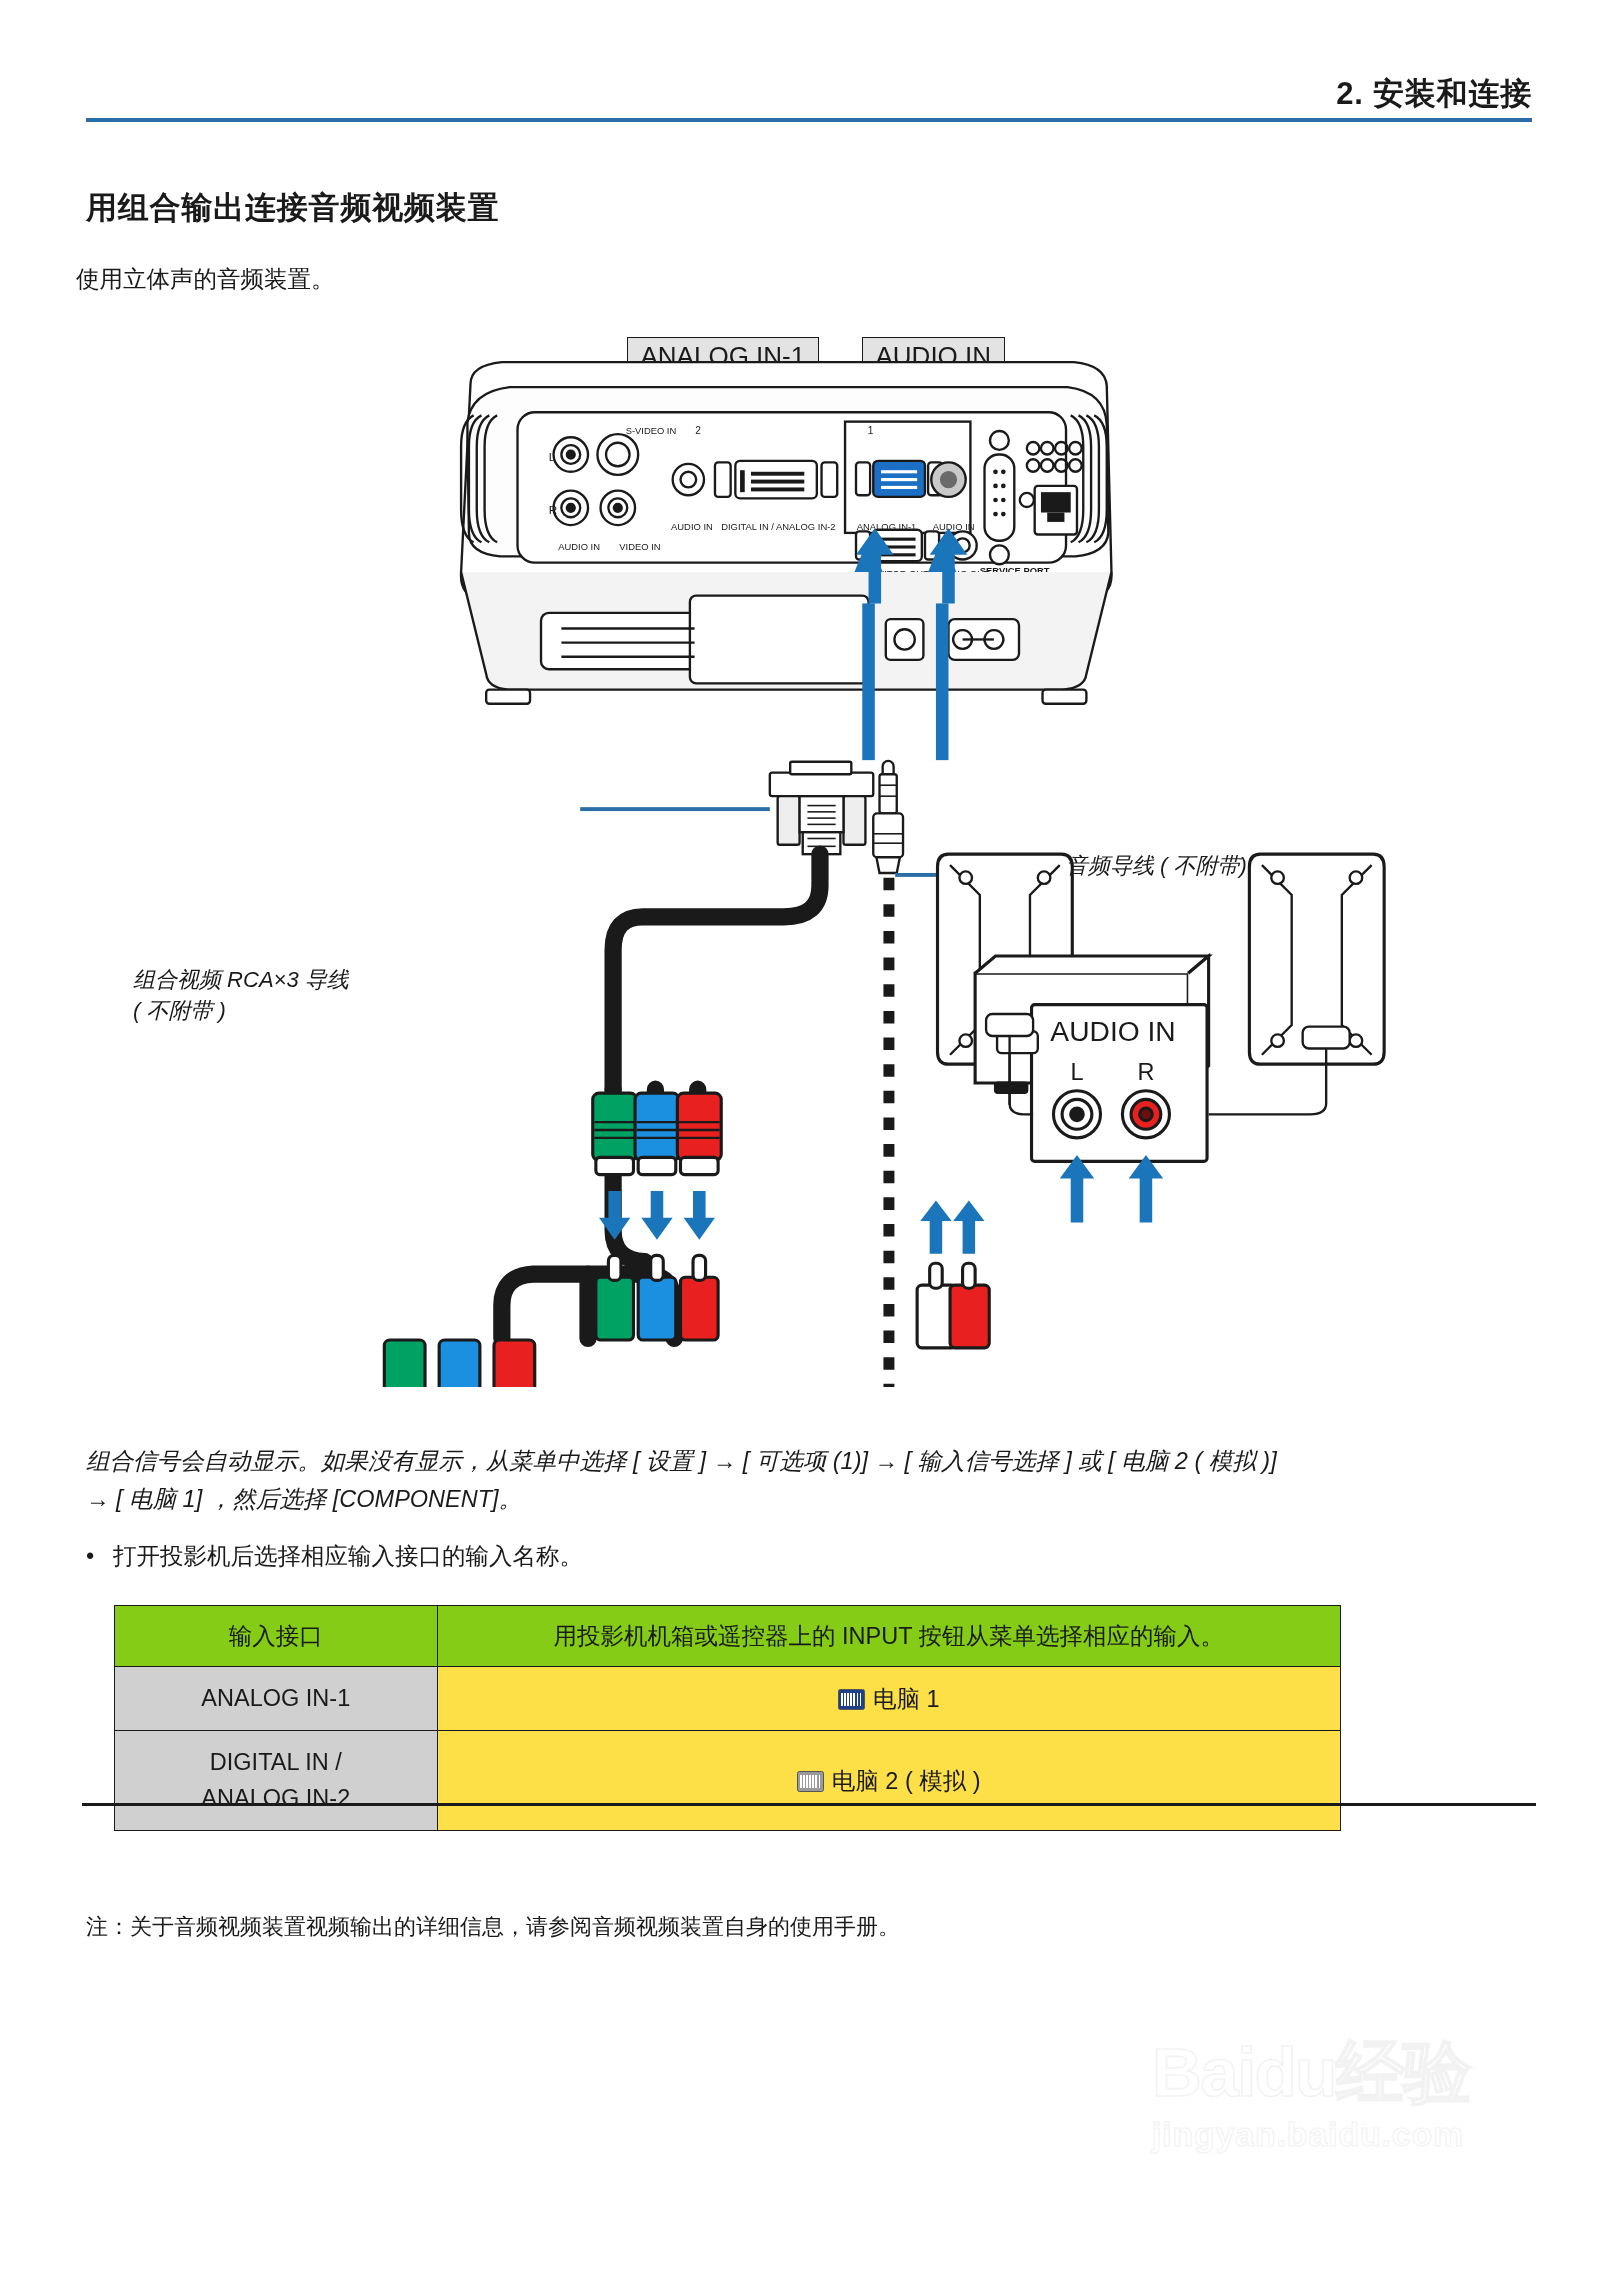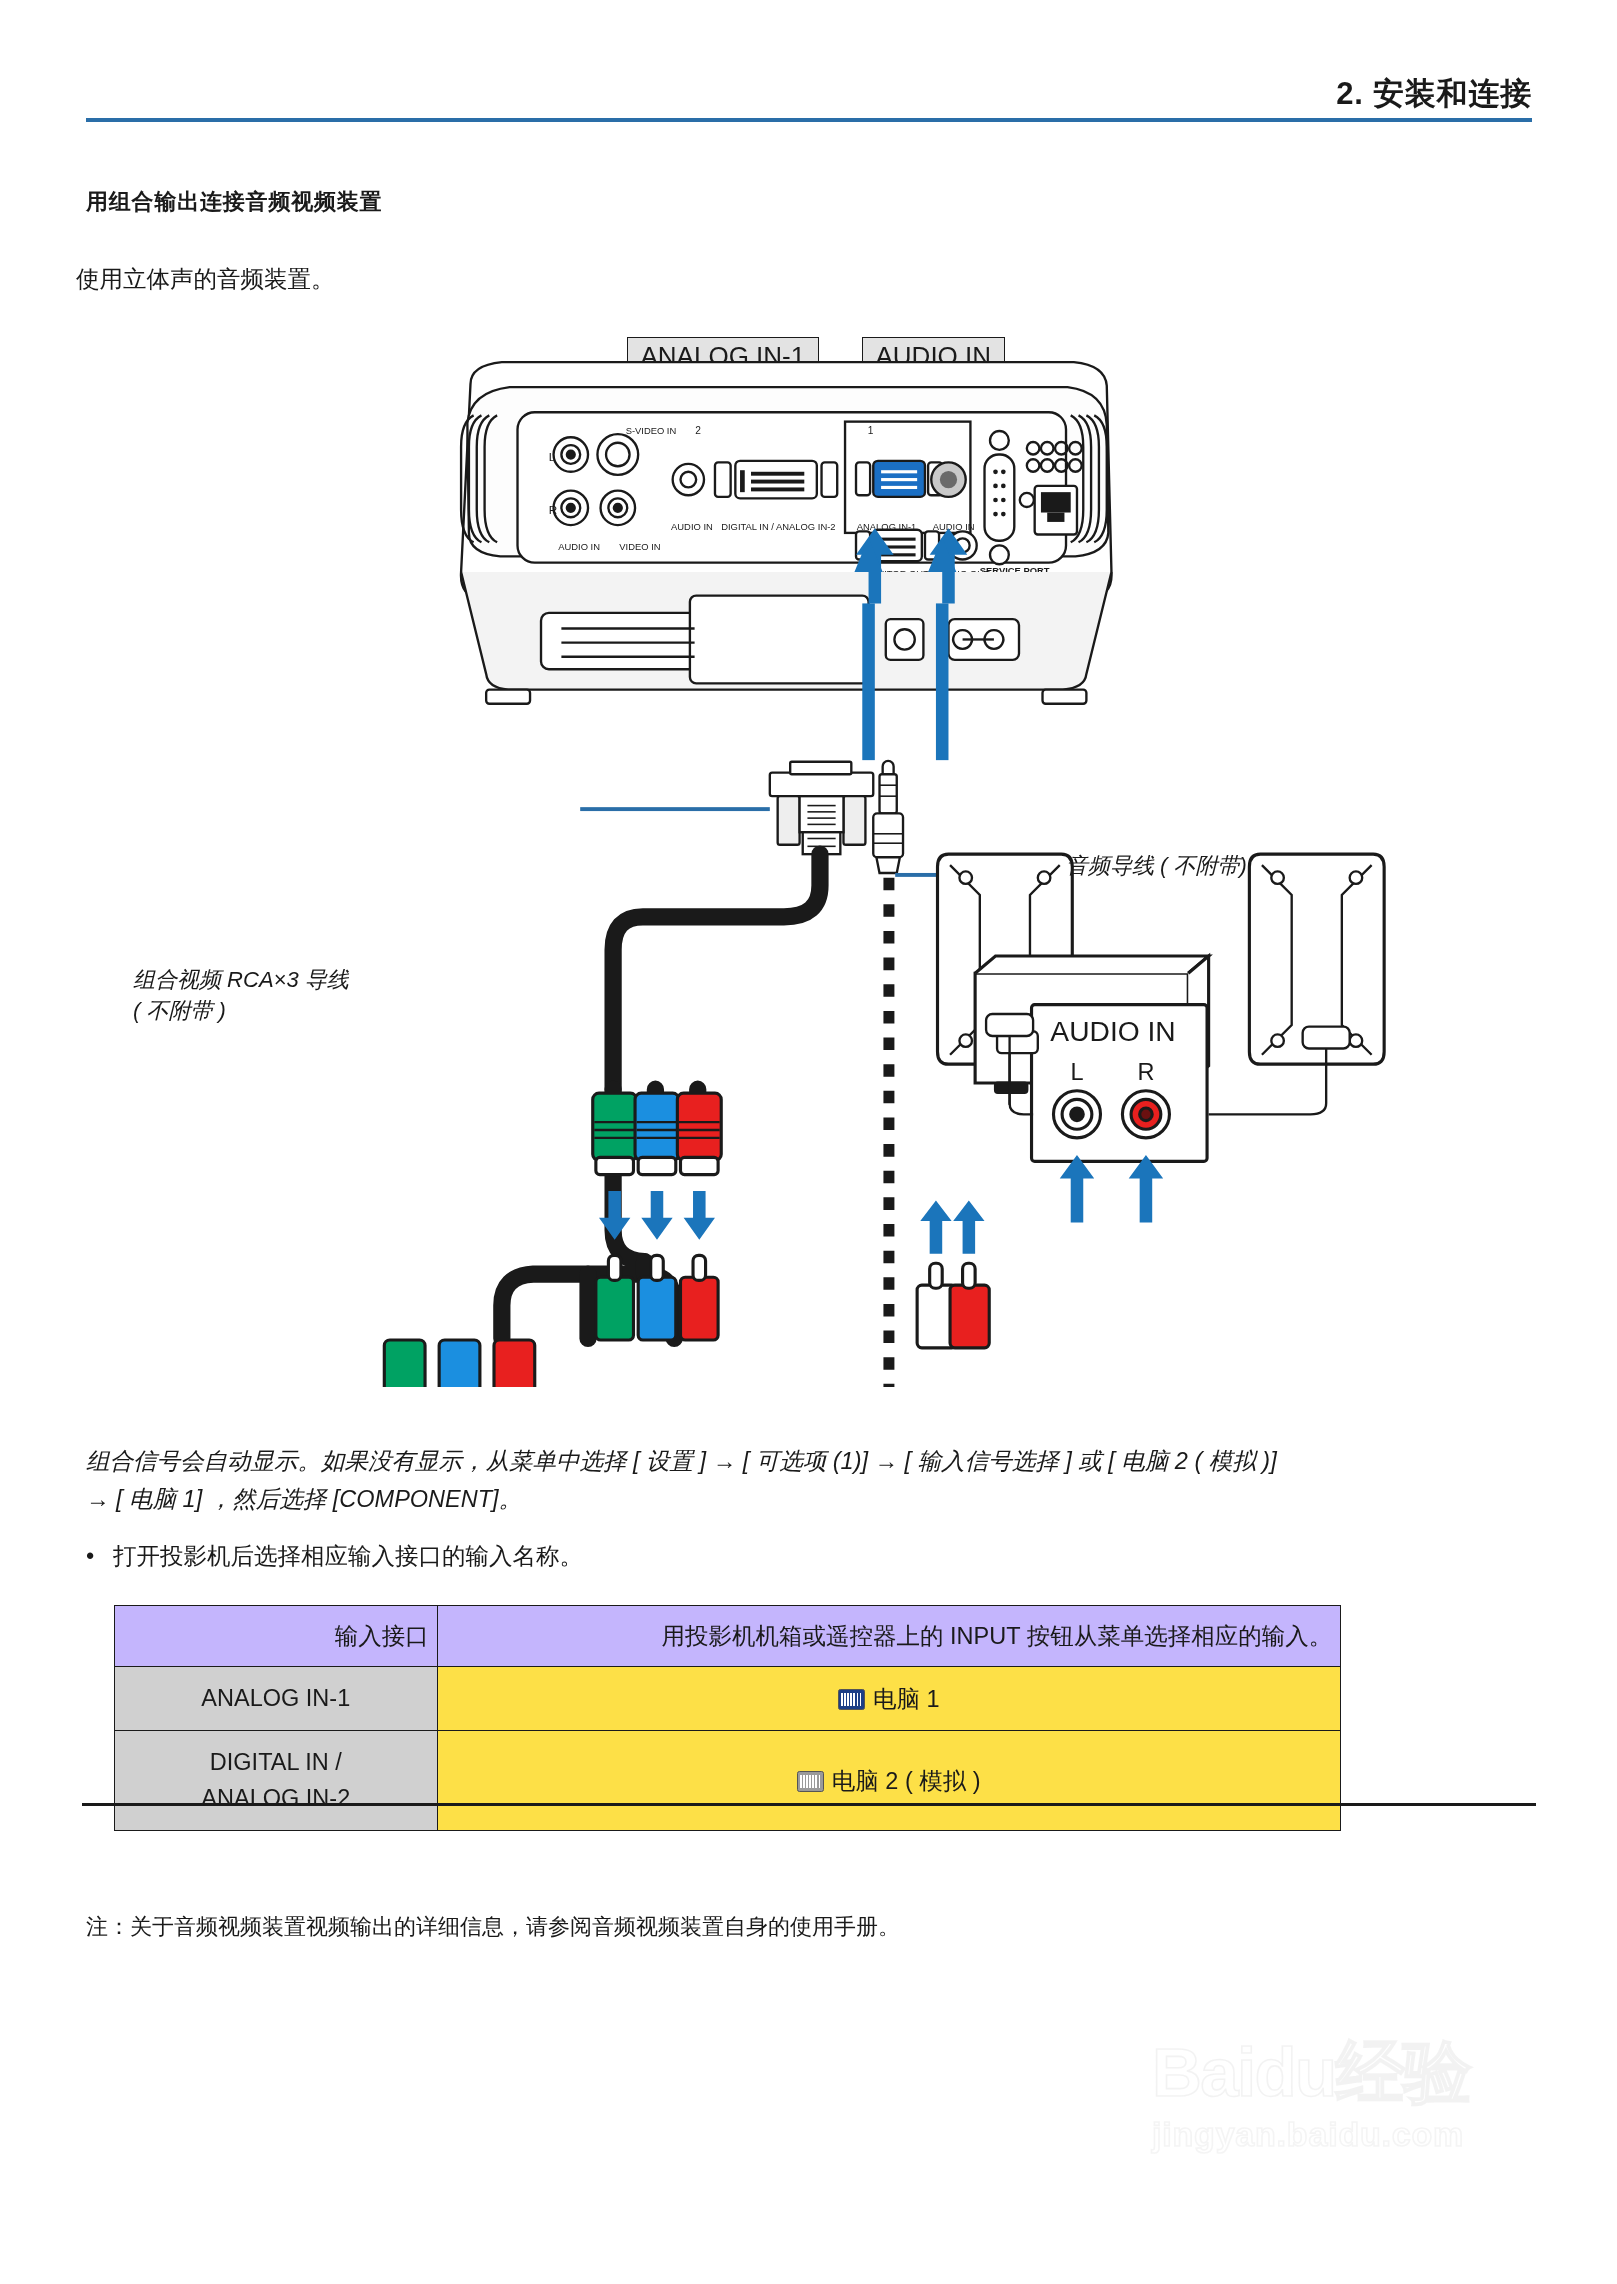--- a/index.html
+++ b/index.html
@@ -18,21 +18,21 @@
   .hdr-title{
     position:absolute;right:0;top:-45px;
     font-size:31px;font-weight:bold;letter-spacing:0.8px;
     white-space:nowrap;
   }
   .hdr-rule{position:absolute;left:0;right:0;top:0;height:3.9px;background:#2a6ea8;}
 
   
   .sec-title{
     position:absolute;left:86px;top:187px;
-    font-size:22px;font-weight:bold;letter-spacing:0.8px;
+    font-size:31px;font-weight:bold;letter-spacing:0.8px;
   }
   .sec-sub{
     position:absolute;left:76px;top:263px;
     font-size:23.5px;
     text-align:right;
   }
 
   
   .figure{position:absolute;left:0;top:337px;width:1618px;height:1050px;}
   .fg-label{
@@ -56,21 +56,21 @@
 
   
   .tbl{
     position:absolute;left:114px;top:1605px;width:1227px;
     border-collapse:collapse;font-size:23.5px;
   }
   .tbl td{
     border:1.6px solid #1a1a1a;
     padding:14px 7.8px;text-align:center;vertical-align:middle;
   }
-  .tbl .hd{background:#c4b5fd;text-align:right;}
+  .tbl .hd{background:#84cc16;}
   .tbl .k{background:#d0d0d0;width:306px;line-height:1.5;}
   .tbl .v{background:#fde047;}
 
   .ico{
     display:inline-block;vertical-align:-3.1px;margin-right:7.8px;
     width:27px;height:20.4px;border:1.6px solid #555;border-radius:2.4px;
     background:#1d3f86;position:relative;box-sizing:border-box;
   }
   .ico.grey{background:#9a9a9a;}
   .ico i{position:absolute;left:2.4px;right:2.4px;top:2.4px;bottom:2.4px;

